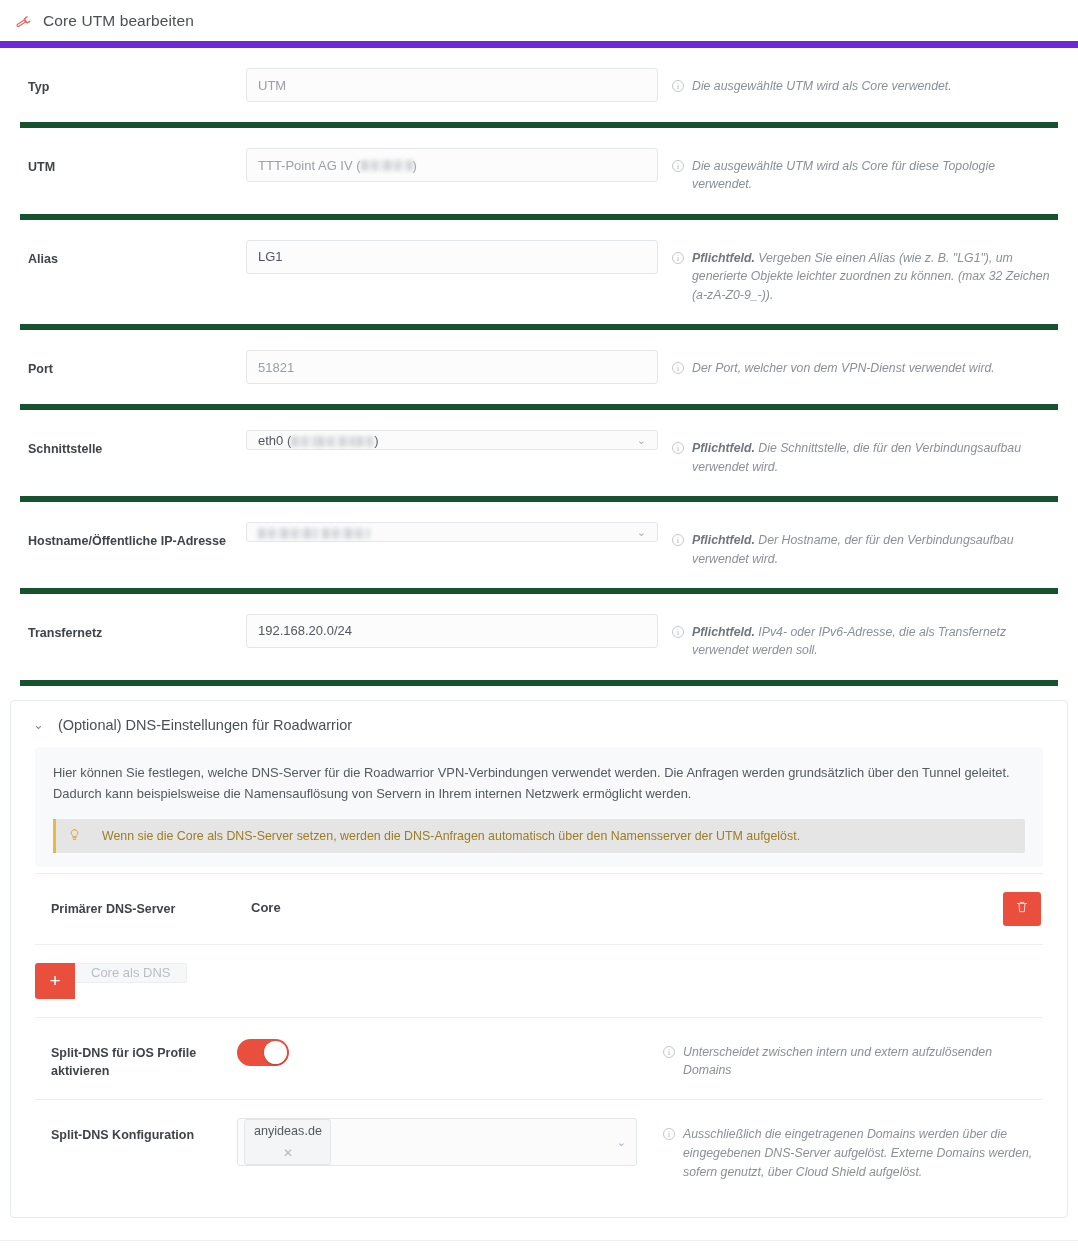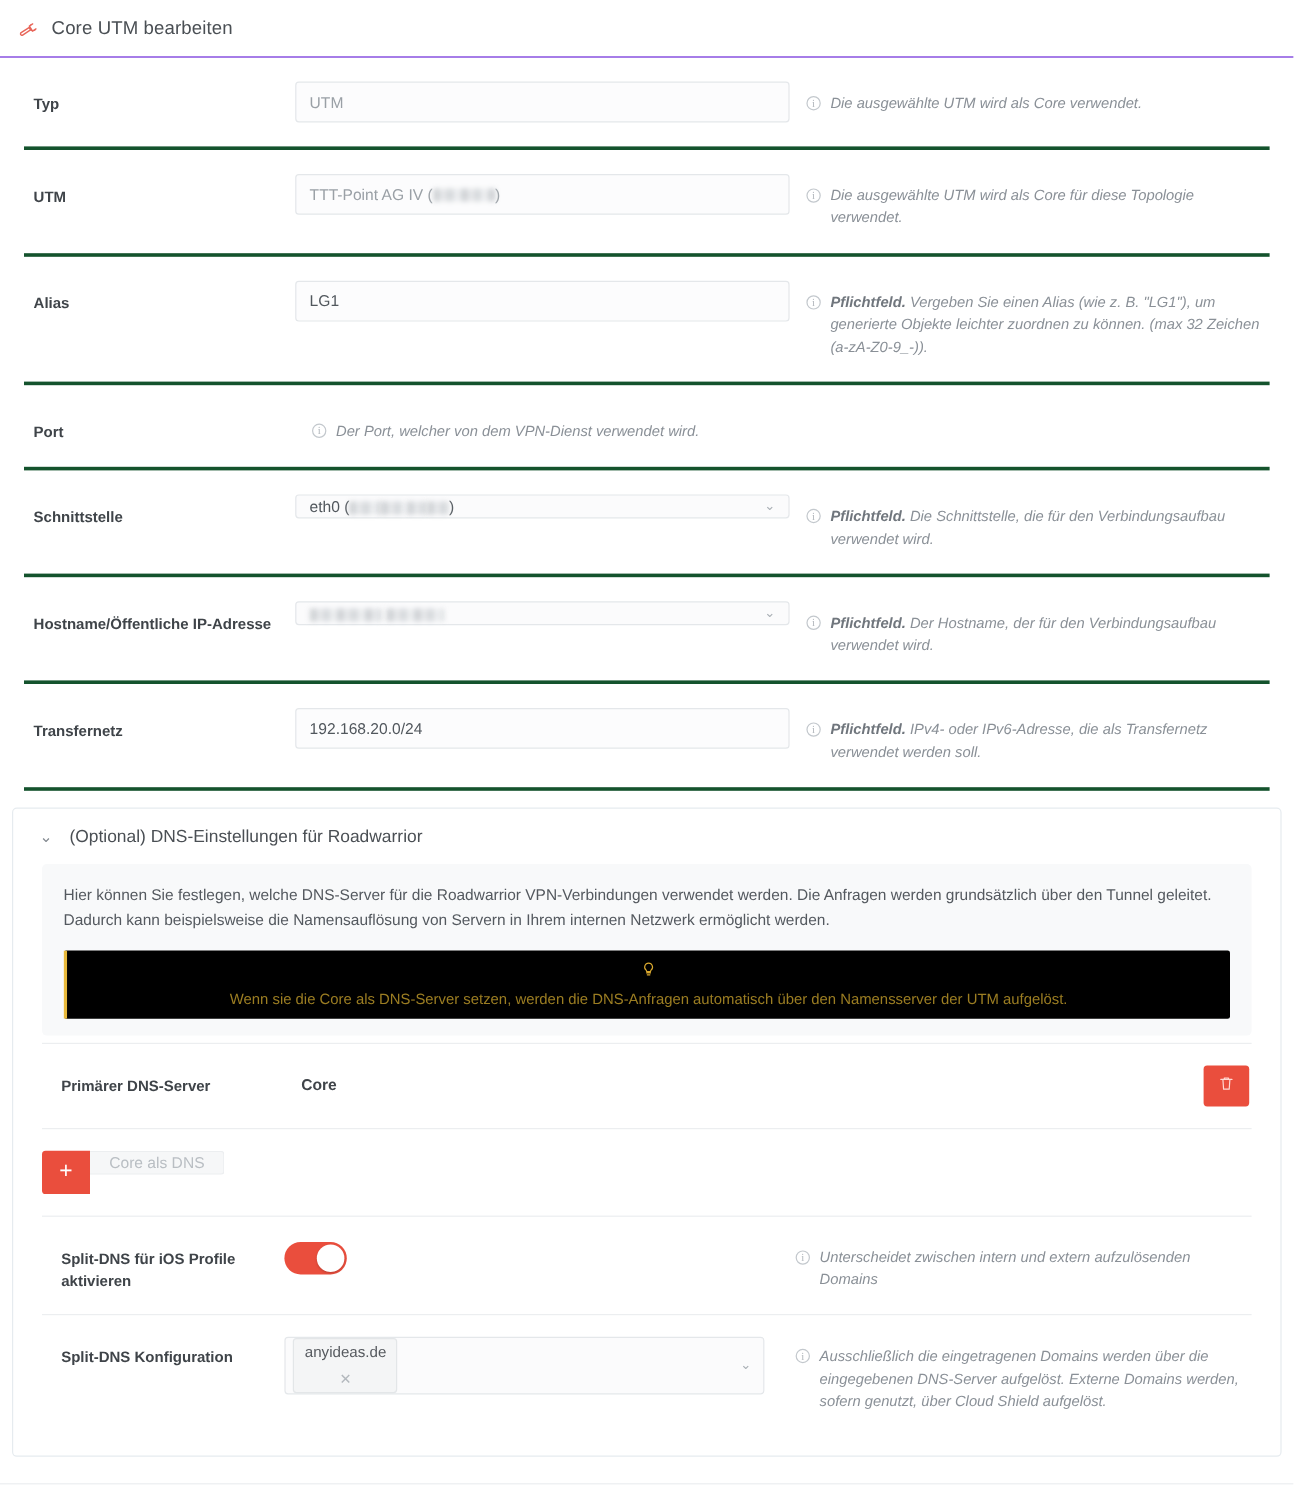--- a/index.html
+++ b/index.html
@@ -16,36 +16,36 @@
     position: relative;
     background: #ffffff;
   }
 
   
   .win-header {
     height: 48px;
     display: flex;
     align-items: center;
     padding: 0 0 0 16px;
-    border-bottom: 1px solid #6d28d9;
+    border-bottom: 7px solid #6d28d9;
     background: #fff;
   }
   .win-header .wrench { margin-right: 10px; display: flex; align-items: center; }
   .win-title {
     font-size: 15.5px;
     color: #4a4f54;
     letter-spacing: .1px;
   }
 
   
   .form-body { padding: 0 20px; }
   .row {
     display: flex;
     align-items: flex-start;
-    border-bottom: 3px solid #14532d;
+    border-bottom: 6px solid #14532d;
     padding: 20px 0 20px 0;
     min-height: 68px;
   }
   .row-label {
     width: 226px;
     flex: 0 0 226px;
     font-size: 12.5px;
     font-weight: bold;
     color: #3f4449;
     padding-top: 10px;
@@ -155,30 +155,29 @@
     padding: 16px 18px 14px 18px;
     margin-bottom: 6px;
   }
   .notice p {
     margin: 0 0 14px 0;
     font-size: 12.9px;
     color: #54595f;
     line-height: 1.62;
   }
   .tipbox {
-    background: #000000;
+    background: #e5e5e5;
     border-left: 3px solid #e8b93c;
     padding: 9px 12px 9px 12px;
     display: flex;
     align-items: center;
-    gap: 9px;
+    gap: 21px;
     font-size: 12.4px;
     color: #9b7d22;
     border-radius: 0 2px 2px 0;
-    flex-direction: column;
   }
 
   
   .sub-row {
     display: flex;
     align-items: flex-start;
     border-top: 1px solid #eceef0;
     padding: 18px 0 18px 0;
     min-height: 66px;
   }
@@ -357,20 +356,25 @@
         </div>
       </div>
       <div class="row-hint">
         <span class="info-i">i</span>
         <span class="htext"><b>Pflichtfeld.</b> <span>Vergeben Sie einen Alias (wie z. B. "LG1"), um generierte Objekte leichter zuordnen zu können. (max 32 Zeichen (a-zA-Z0-9_-)).</span></span>
       </div>
     </div>
 
     <div class="row">
       <div class="row-label">Port</div>
+      <div class="row-control">
+        <div class="inp">
+          <span>51821</span>
+        </div>
+      </div>
       <div class="row-hint">
         <span class="info-i">i</span>
         <span class="htext">Der Port, welcher von dem VPN-Dienst verwendet wird.</span>
       </div>
     </div>
 
     <div class="row">
       <div class="row-label">Schnittstelle</div>
       <div class="row-control">
         <div class="inp sel filled">

